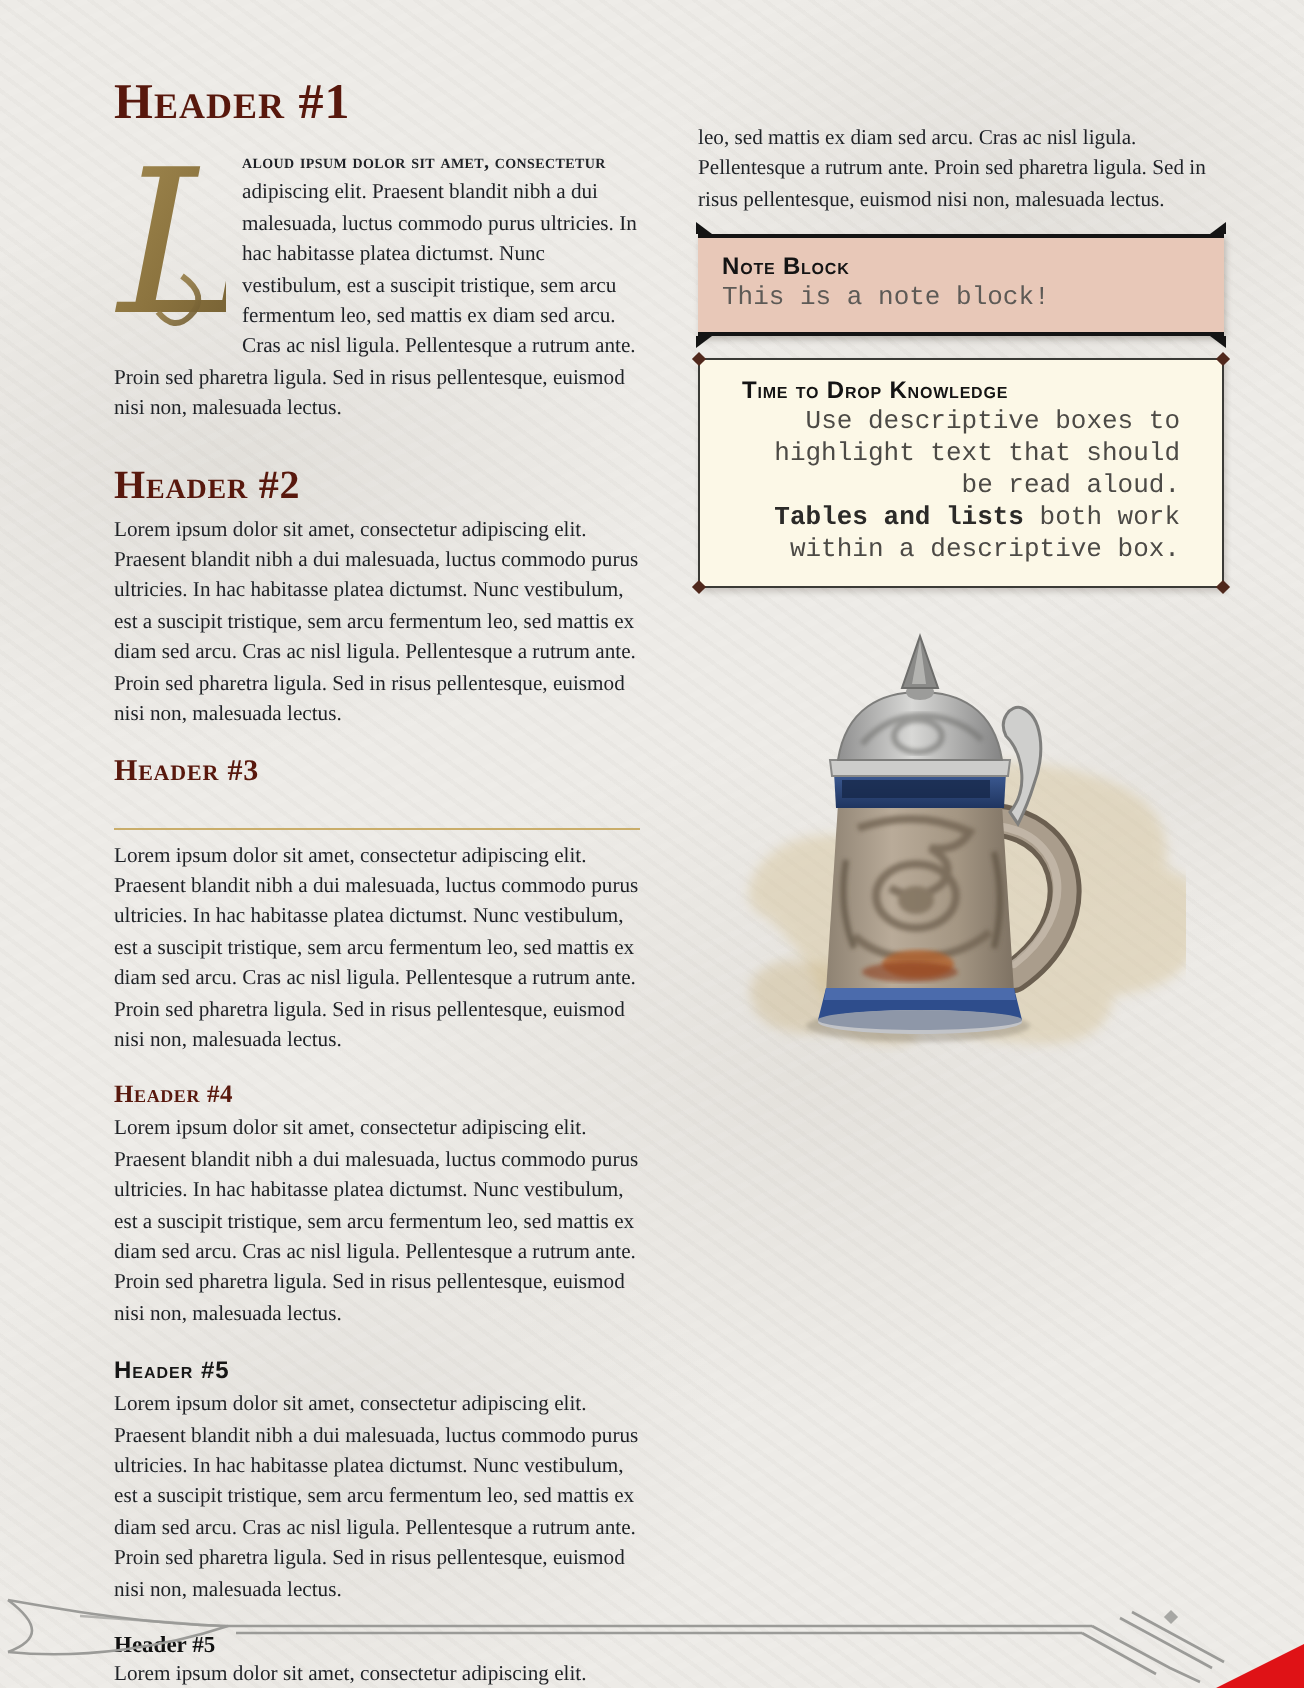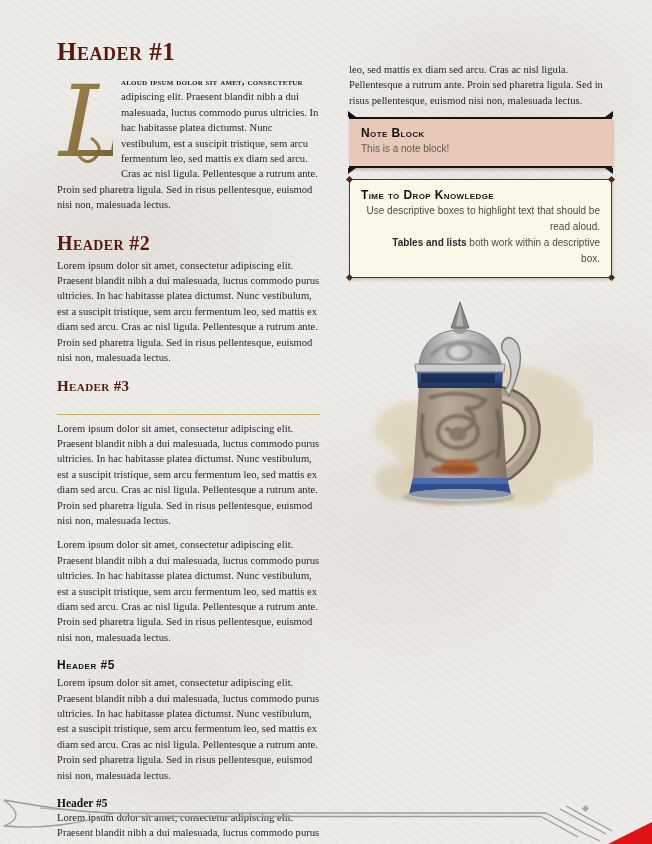--- a/index.html
+++ b/index.html
@@ -100,30 +100,30 @@
   .note .tr{top:-8px;right:-1px;border-bottom:6px solid #141414;border-left:8px solid transparent;}
   .note .bl{bottom:-8px;left:-1px;border-top:6px solid #141414;border-right:8px solid transparent;}
   .note .br{bottom:-8px;right:-1px;border-top:6px solid #141414;border-left:8px solid transparent;}
   .box-title{
     font-family:"Liberation Sans", sans-serif;
     font-variant:small-caps;font-weight:700;
     font-size:12px;color:#141414;letter-spacing:.4px;
     margin-bottom:1px;
   }
   .box-text{
-    font-family:Liberation Sans, sans-serif;
-    font-size:10px;line-height:16px;color:#5d5a56;
+    font-family:Liberation Mono, monospace;
+    font-size:13px;line-height:16px;color:#5d5a56;
   }
 
   
   .descriptive{
     position:relative;
     background:var(--desc_bg);
     border:1px solid #3a3a36;
-    padding:8px 11px 10px;
+    padding:8px 21px 10px;
     margin:9px 0 0;
     box-shadow:1px 2px 3px rgba(60,50,40,.2);
   }
   .descriptive .dot{
     position:absolute;width:5px;height:5px;background:#50281C;
     transform:rotate(45deg);
   }
   .descriptive .d-tl{top:-3px;left:-3px;}
   .descriptive .d-tr{top:-3px;right:-3px;}
   .descriptive .d-bl{bottom:-3px;left:-3px;}
@@ -158,20 +158,21 @@
     <span>adipiscing elit. Praesent blandit nibh a dui malesuada, luctus commodo purus ultricies. In hac habitasse platea dictumst. Nunc vestibulum, est a suscipit tristique, sem arcu fermentum leo, sed mattis ex diam sed arcu. Cras ac nisl ligula. Pellentesque a rutrum ante. Proin sed pharetra ligula. Sed in risus pellentesque, euismod nisi non, malesuada lectus.</span>
   </p>
   <div style="clear:both"></div>
 
   <h2 class="hb">Header #2</h2>
   <p class="body-text">Lorem ipsum dolor sit amet, consectetur adipiscing elit. Praesent blandit nibh a dui malesuada, luctus commodo purus ultricies. In hac habitasse platea dictumst. Nunc vestibulum, est a suscipit tristique, sem arcu fermentum leo, sed mattis ex diam sed arcu. Cras ac nisl ligula. Pellentesque a rutrum ante. Proin sed pharetra ligula. Sed in risus pellentesque, euismod nisi non, malesuada lectus.</p>
 
   <h3 class="hb">Header #3</h3>
   <p class="body-text">Lorem ipsum dolor sit amet, consectetur adipiscing elit. Praesent blandit nibh a dui malesuada, luctus commodo purus ultricies. In hac habitasse platea dictumst. Nunc vestibulum, est a suscipit tristique, sem arcu fermentum leo, sed mattis ex diam sed arcu. Cras ac nisl ligula. Pellentesque a rutrum ante. Proin sed pharetra ligula. Sed in risus pellentesque, euismod nisi non, malesuada lectus.</p>
 
+  <h4 class="hb">Header #4</h4>
   <p class="body-text">Lorem ipsum dolor sit amet, consectetur adipiscing elit. Praesent blandit nibh a dui malesuada, luctus commodo purus ultricies. In hac habitasse platea dictumst. Nunc vestibulum, est a suscipit tristique, sem arcu fermentum leo, sed mattis ex diam sed arcu. Cras ac nisl ligula. Pellentesque a rutrum ante. Proin sed pharetra ligula. Sed in risus pellentesque, euismod nisi non, malesuada lectus.</p>
 
   <h5 class="hb">Header #5</h5>
   <p class="body-text">Lorem ipsum dolor sit amet, consectetur adipiscing elit. Praesent blandit nibh a dui malesuada, luctus commodo purus ultricies. In hac habitasse platea dictumst. Nunc vestibulum, est a suscipit tristique, sem arcu fermentum leo, sed mattis ex diam sed arcu. Cras ac nisl ligula. Pellentesque a rutrum ante. Proin sed pharetra ligula. Sed in risus pellentesque, euismod nisi non, malesuada lectus.</p>
 
   <h6 class="hb">Header #5</h6>
   <p class="body-text">Lorem ipsum dolor sit amet, consectetur adipiscing elit. Praesent blandit nibh a dui malesuada, luctus commodo purus ultricies. In hac habitasse platea dictumst. Nunc vestibulum, est a suscipit tristique, sem arcu fermentum</p>
 </div>
 
 <div class="col col-right">

